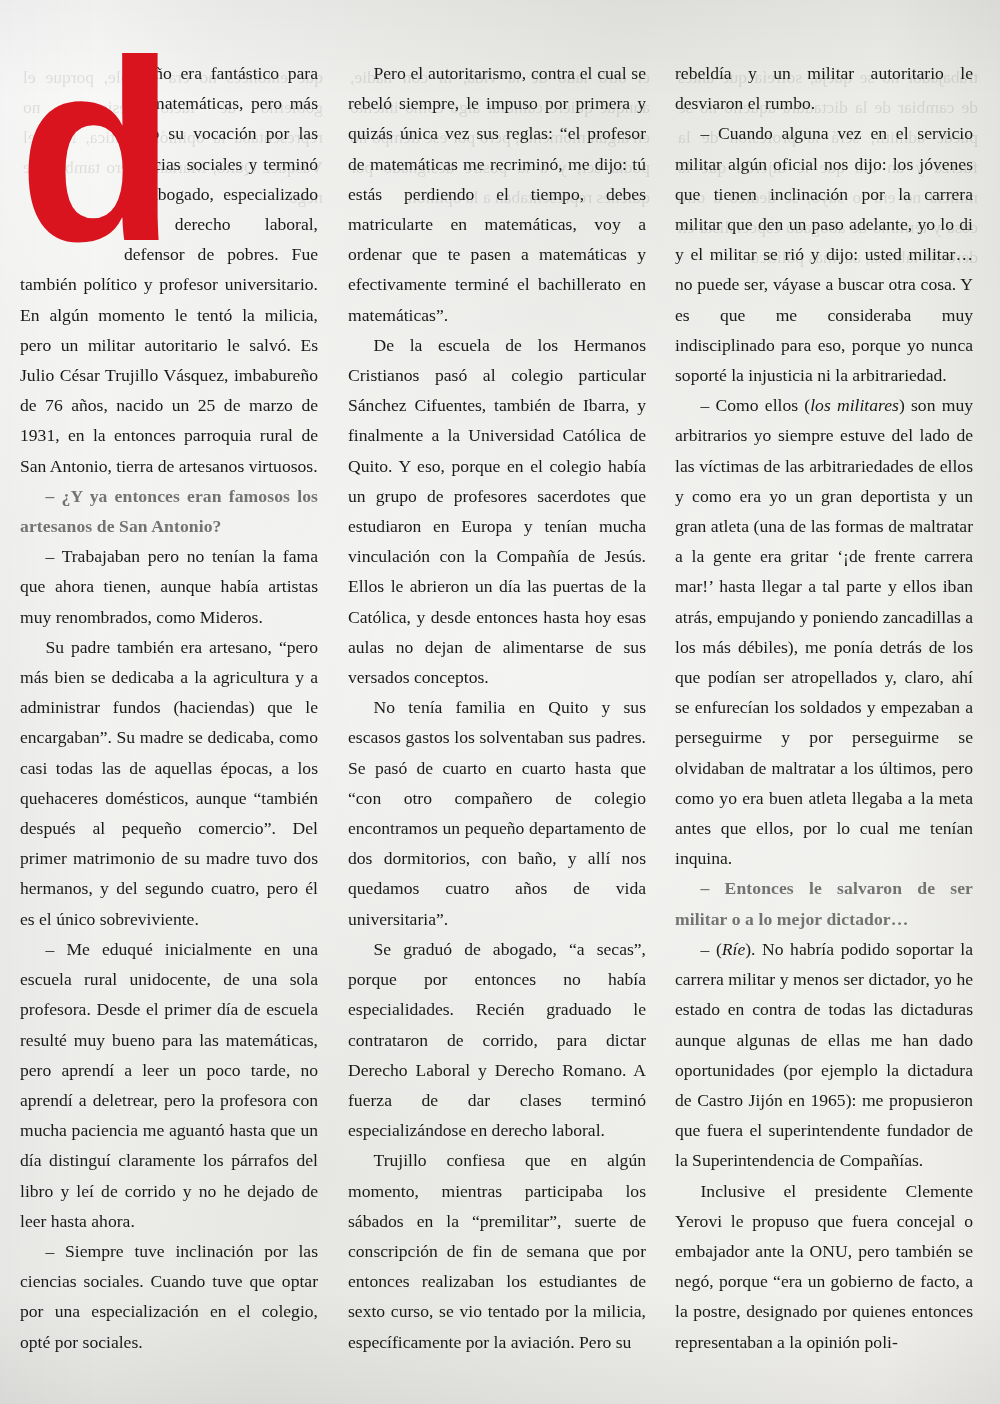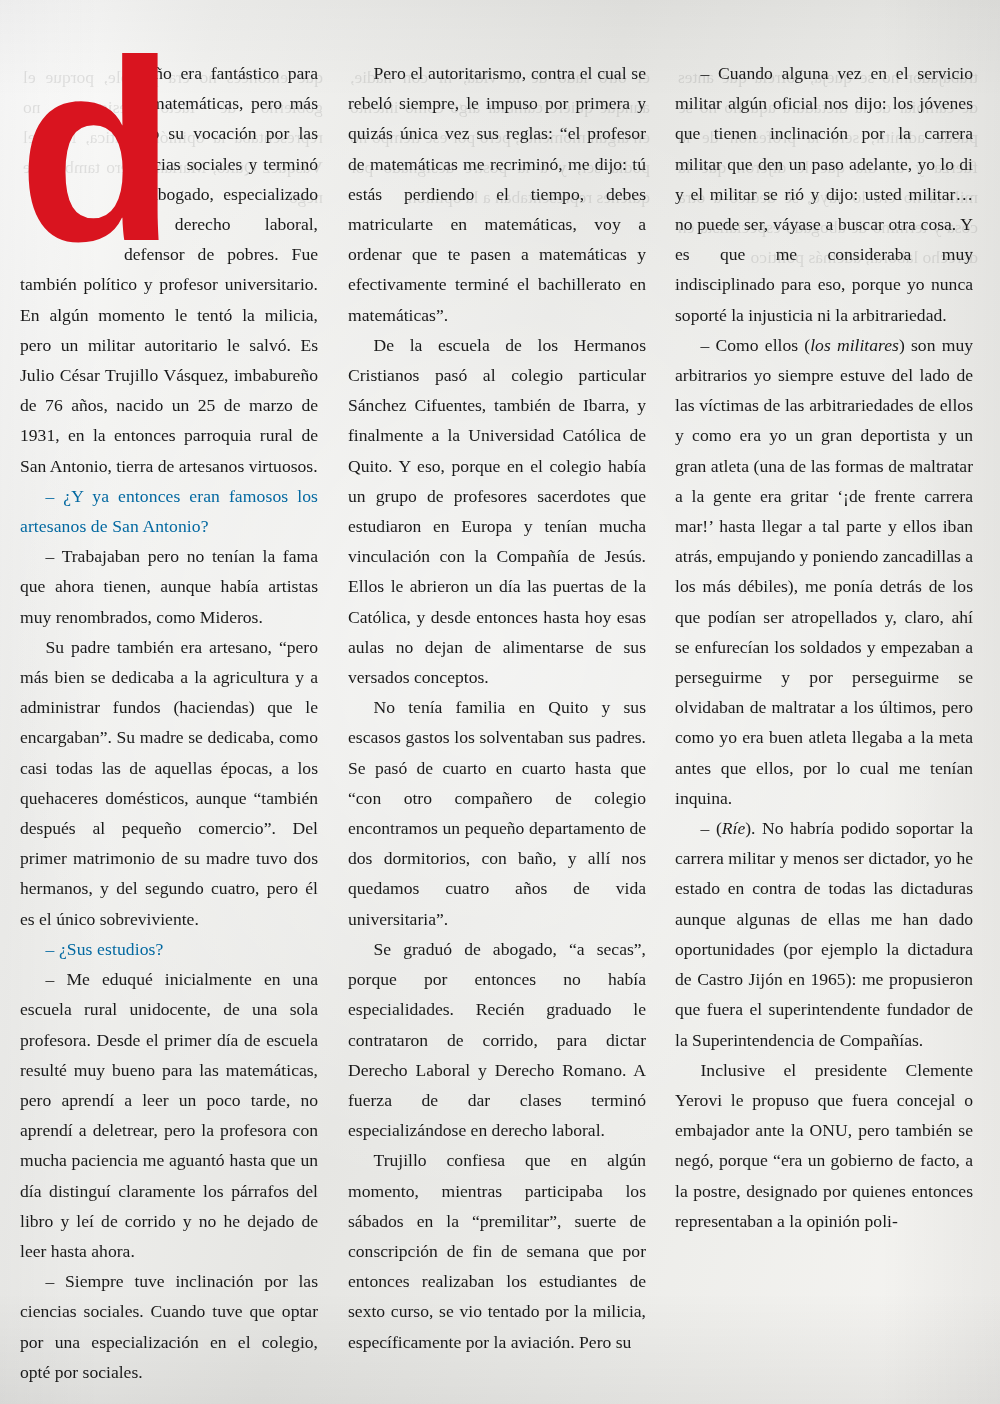--- a/index.html
+++ b/index.html
@@ -75,22 +75,22 @@
   .col-2 { left: 348px; }
   .col-3 { left: 675px; }
 
   .column p {
     margin: 0;
     text-indent: 1.45em;
   }
   .column p.no-indent { text-indent: 0; }
 
   .q {
-    font-weight: normal;
-    color: #0369a1;
+    font-weight: bold;
+    color: #737373;
     letter-spacing: 0.1px;
   }
 
   .dropcap-wrap {
     position: relative;
   }
   .dropcap {
     position: absolute;
     left: -2px;
     top: -8px;
@@ -130,33 +130,34 @@
   <div class="column col-1">
 
     <div class="dropcap-wrap">
       <span class="dropcap">d</span>
       <p class="no-indent"><span class="dropcap-spacer"></span><span>e niño era fantástico para las matemáticas, pero más pudo su vocación por las ciencias sociales y terminó de abogado, especializado en derecho laboral, defensor de pobres. Fue también político y profesor universitario. En algún momento le tentó la milicia, pero un militar autoritario le salvó. Es Julio César Trujillo Vásquez, imbabureño de 76 años, nacido un 25 de marzo de 1931, en la entonces parroquia rural de San Antonio, tierra de artesanos virtuosos.</span></p>
     </div>
 
     <p class="q"><span>– ¿Y ya entonces eran famosos los artesanos de San Antonio?</span></p>
     <p><span>– Trabajaban pero no tenían la fama que ahora tienen, aunque había artistas muy renombrados, como Mideros.</span></p>
     <p><span>Su padre también era artesano, “pero más bien se dedicaba a la agricultura y a administrar fundos (haciendas) que le encargaban”. Su madre se dedicaba, como casi todas las de aquellas épocas, a los quehaceres domésticos, aunque “también después al pequeño comercio”. Del primer matrimonio de su madre tuvo dos hermanos, y del segundo cuatro, pero él es el único sobreviviente.</span></p>
-    <p class="q"><span>– ¿Sus estudios?</span></p>
     <p><span>– Me eduqué inicialmente en una escuela rural unidocente, de una sola profesora. Desde el primer día de escuela resulté muy bueno para las matemáticas, pero aprendí a leer un poco tarde, no aprendí a deletrear, pero la profesora con mucha paciencia me aguantó hasta que un día distinguí claramente los párrafos del libro y leí de corrido y no he dejado de leer hasta ahora.</span></p>
     <p><span>– Siempre tuve inclinación por las ciencias sociales. Cuando tuve que optar por una especialización en el colegio, opté por sociales.</span></p>
   </div>
 
   <div class="column col-2">
     <p><span>Pero el autoritarismo, contra el cual se rebeló siempre, le impuso por primera y quizás única vez sus reglas: “el profesor de matemáticas me recriminó, me dijo: tú estás perdiendo el tiempo, debes matricularte en matemáticas, voy a ordenar que te pasen a matemáticas y efectivamente terminé el bachillerato en matemáticas”.</span></p>
     <p><span>De la escuela de los Hermanos Cristianos pasó al colegio particular Sánchez Cifuentes, también de Ibarra, y finalmente a la Universidad Católica de Quito. Y eso, porque en el colegio había un grupo de profesores sacerdotes que estudiaron en Europa y tenían mucha vinculación con la Compañía de Jesús. Ellos le abrieron un día las puertas de la Católica, y desde entonces hasta hoy esas aulas no dejan de alimentarse de sus versados conceptos.</span></p>
     <p><span>No tenía familia en Quito y sus escasos gastos los solventaban sus padres. Se pasó de cuarto en cuarto hasta que “con otro compañero de colegio encontramos un pequeño departamento de dos dormitorios, con baño, y allí nos quedamos cuatro años de vida universitaria”.</span></p>
     <p><span>Se graduó de abogado, “a secas”, porque por entonces no había especialidades. Recién graduado le contrataron de corrido, para dictar Derecho Laboral y Derecho Romano. A fuerza de dar clases terminó especializándose en derecho laboral.</span></p>
     <p><span>Trujillo confiesa que en algún momento, mientras participaba los sábados en la “premilitar”, suerte de conscripción de fin de semana que por entonces realizaban los estudiantes de sexto curso, se vio tentado por la milicia, específicamente por la aviación. Pero su</span></p>
   </div>
 
   <div class="column col-3">
+    <p class="no-indent"><span>rebeldía y un militar autoritario le desviaron el rumbo.</span></p>
     <p><span>– Cuando alguna vez  en el servicio militar algún oficial nos dijo: los jóvenes que tienen inclinación por la carrera militar que den un paso adelante, yo lo di y el militar se rió y dijo: usted militar…no puede ser, váyase a buscar otra cosa. Y es que me consideraba muy indisciplinado para eso, porque yo nunca soporté la injusticia ni la arbitrariedad.</span></p>
     <p><span>– Como ellos (</span><em class="it">los militares</em><span>) son muy arbitrarios yo siempre estuve del lado de las víctimas de las arbitrariedades de ellos y como era yo un gran deportista y un gran atleta (una de las formas de maltratar a la gente era gritar ‘¡de frente carrera mar!’ hasta llegar a tal parte y ellos iban atrás, empujando y poniendo zancadillas a los más débiles), me ponía detrás de los que podían ser atropellados y, claro, ahí se enfurecían los soldados y empezaban a perseguirme y por perseguirme se olvidaban de maltratar a los últimos, pero como yo era buen atleta llegaba a la meta antes que ellos, por lo cual me tenían inquina.</span></p>
+    <p class="q"><span>– Entonces le salvaron de ser militar o a lo mejor dictador…</span></p>
     <p><span>– (</span><em class="it">Ríe</em><span>). No habría podido soportar la carrera militar y menos ser dictador, yo he estado en contra de todas las dictaduras aunque algunas de ellas me han dado oportunidades (por ejemplo la dictadura de Castro Jijón en 1965): me propusieron que fuera el superintendente fundador de la Superintendencia de Compañías.</span></p>
     <p><span>Inclusive el presidente Clemente Yerovi le propuso que fuera concejal o embajador ante la ONU, pero también se negó, porque “era un gobierno de facto, a la postre, designado por quienes entonces representaban a la opinión poli-</span></p>
   </div>
 
 </div>
 
 </body></html>

